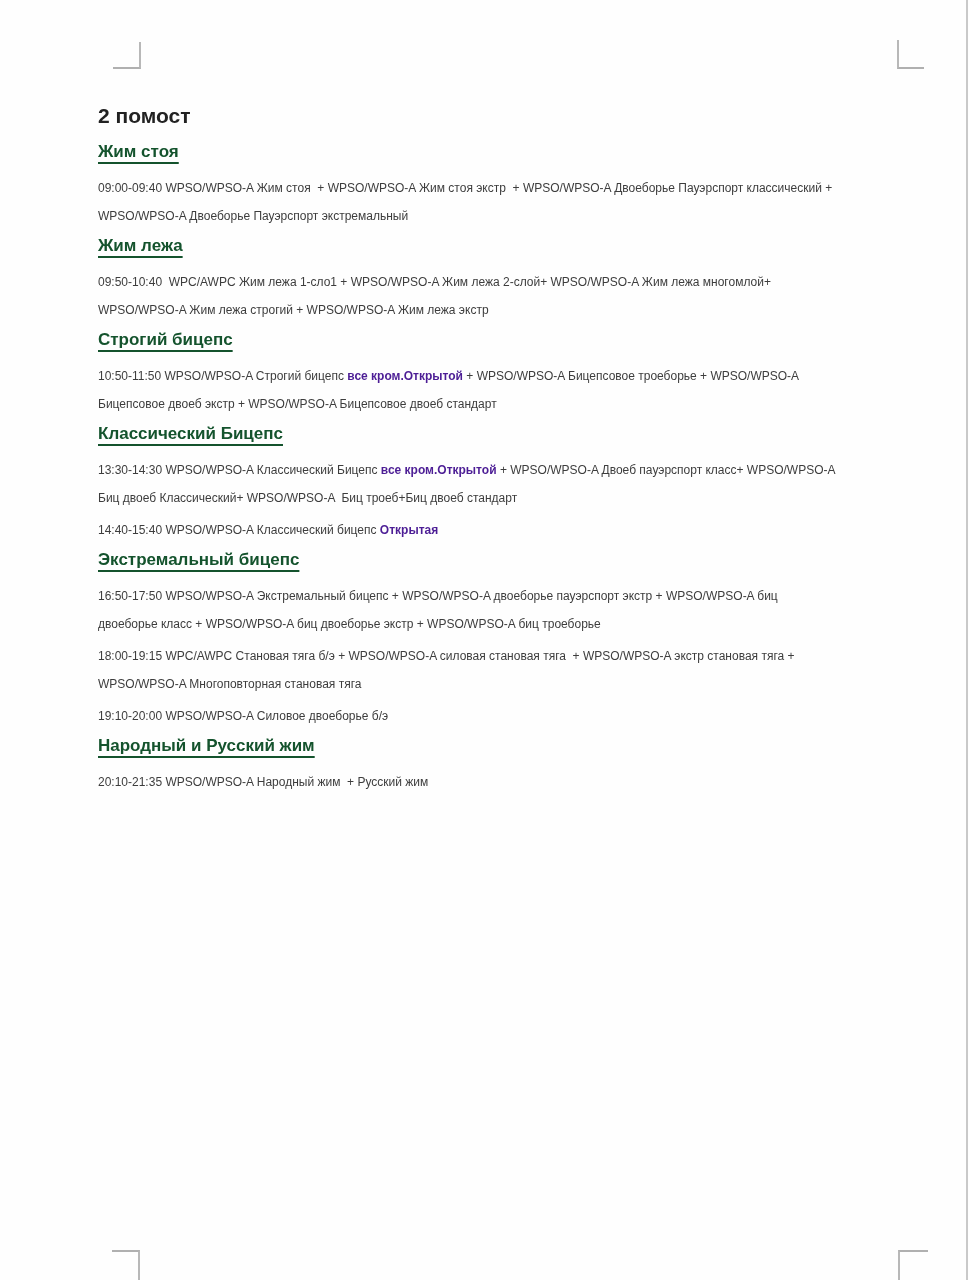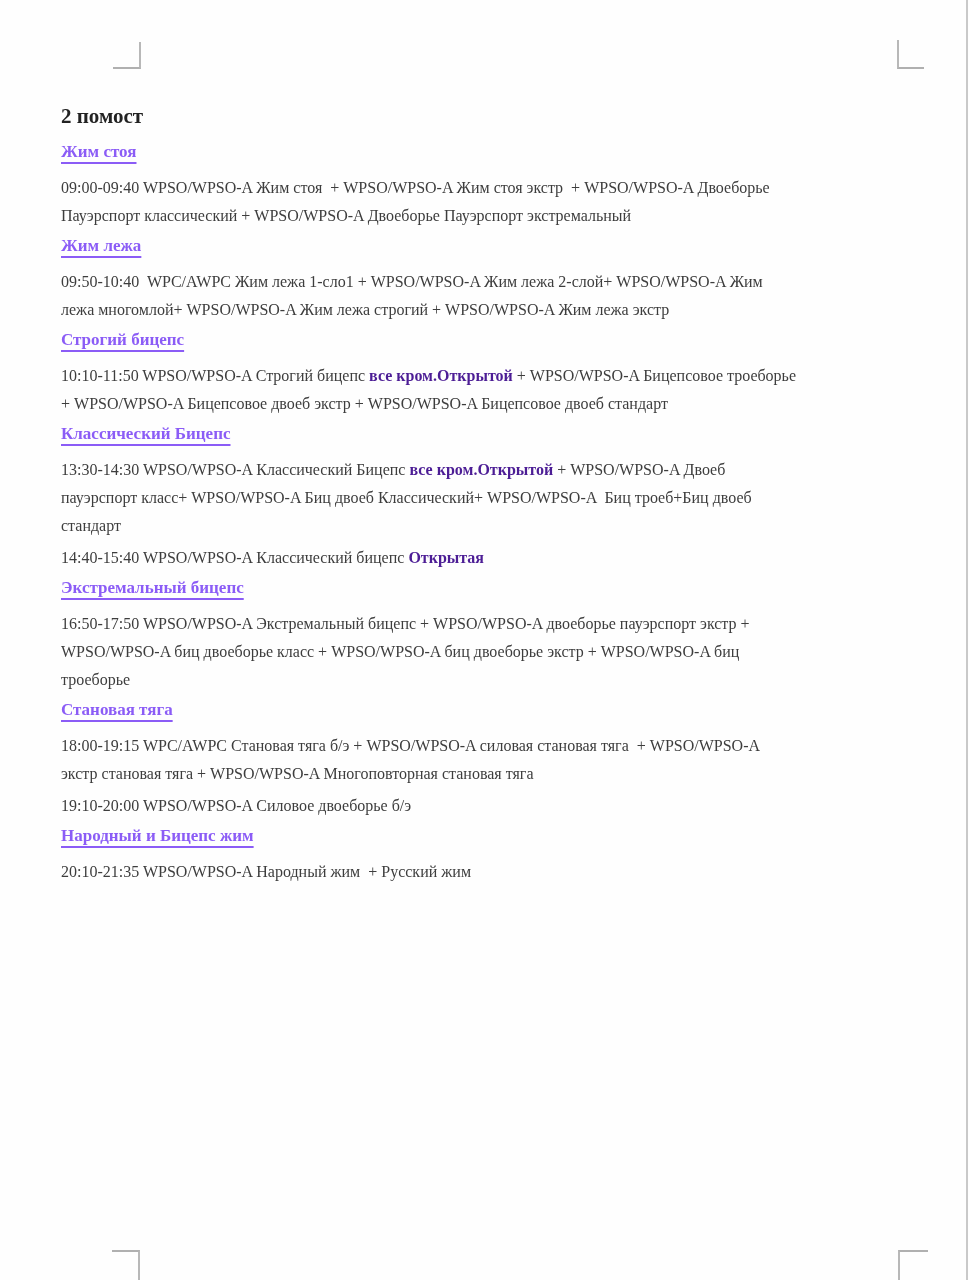--- a/index.html
+++ b/index.html
@@ -9,44 +9,43 @@
   body {
     width: 969px;
     height: 1280px;
     position: relative;
     overflow: hidden;
     background: #fefefe;
     font-family: "Liberation Sans", "DejaVu Sans", sans-serif;
   }
   .page {
     position: relative;
-    padding: 102px 0 0 61px;
+    padding: 102px 0 0 98px;
     width: 756px;
     box-sizing: content-box;
-    font-family: Liberation Serif, serif;
   }
   .doc-title {
     font-size: 21px;
     line-height: 28px;
     font-weight: 600;
     color: #222222;
     margin: 0 0 10px 0;
   }
   .sec-heading {
     font-size: 17px;
     line-height: 24px;
     font-weight: 700;
-    color: #8b5cf6;
+    color: #14532d;
     margin: 2px 0 10px 0;
     text-decoration: underline;
     text-decoration-thickness: 1.5px;
     text-underline-offset: 5px;
   }
   .entry {
-    font-size: 16px;
+    font-size: 12px;
     line-height: 28px;
     color: #3d3d3d;
     margin: 0 18px 4px 0;
     white-space: pre-wrap;
   }
   .seg.bold {
     font-weight: 700;
     color: #4c1d95;
   }
   
@@ -80,38 +79,37 @@
   <p class="entry"><span class="seg">09:00-09:40 WPSO/WPSO-A Жим стоя  + WPSO/WPSO-A Жим стоя экстр  + WPSO/WPSO-A Двоеборье Пауэрспорт классический + WPSO/WPSO-A Двоеборье Пауэрспорт экстремальный</span></p>
       </section>
 
   <section class="sec">
     <h2 class="sec-heading">Жим лежа</h2>
   <p class="entry"><span class="seg">09:50-10:40  WPC/AWPC Жим лежа 1-сло1 + WPSO/WPSO-A Жим лежа 2-слой+ WPSO/WPSO-A Жим лежа многомлой+ WPSO/WPSO-A Жим лежа строгий + WPSO/WPSO-A Жим лежа экстр</span></p>
       </section>
 
   <section class="sec">
     <h2 class="sec-heading">Строгий бицепс</h2>
-  <p class="entry"><span class="seg">10:10-11:50 WPSO/WPSO-A Строгий бицепс </span><span class="seg bold">все кром.Открытой</span><span class="seg"> + WPSO/WPSO-A Бицепсовое троеборье + WPSO/WPSO-A Бицепсовое двоеб экстр + WPSO/WPSO-A Бицепсовое двоеб стандарт</span></p>
+  <p class="entry"><span class="seg">10:50-11:50 WPSO/WPSO-A Строгий бицепс </span><span class="seg bold">все кром.Открытой</span><span class="seg"> + WPSO/WPSO-A Бицепсовое троеборье + WPSO/WPSO-A Бицепсовое двоеб экстр + WPSO/WPSO-A Бицепсовое двоеб стандарт</span></p>
       </section>
 
   <section class="sec">
     <h2 class="sec-heading">Классический Бицепс</h2>
   <p class="entry"><span class="seg">13:30-14:30 WPSO/WPSO-A Классический Бицепс </span><span class="seg bold">все кром.Открытой</span><span class="seg"> + WPSO/WPSO-A Двоеб пауэрспорт класс+ WPSO/WPSO-A Биц двоеб Классический+ WPSO/WPSO-A  Биц троеб+Биц двоеб стандарт</span></p>
         <p class="entry"><span class="seg">14:40-15:40 WPSO/WPSO-A Классический бицепс </span><span class="seg bold">Открытая</span></p>
       </section>
 
   <section class="sec">
     <h2 class="sec-heading">Экстремальный бицепс</h2>
   <p class="entry"><span class="seg">16:50-17:50 WPSO/WPSO-A Экстремальный бицепс + WPSO/WPSO-A двоеборье пауэрспорт экстр + WPSO/WPSO-A биц двоеборье класс + WPSO/WPSO-A биц двоеборье экстр + WPSO/WPSO-A биц троеборье</span></p>
       </section>
 
   <section class="sec">
-    <h2 class="sec-heading">Становая тяга</h2>
   <p class="entry"><span class="seg">18:00-19:15 WPC/AWPC Становая тяга б/э + WPSO/WPSO-A силовая становая тяга  + WPSO/WPSO-A экстр становая тяга + WPSO/WPSO-A Многоповторная становая тяга</span></p>
         <p class="entry"><span class="seg">19:10-20:00 WPSO/WPSO-A Силовое двоеборье б/э</span></p>
       </section>
 
   <section class="sec">
-    <h2 class="sec-heading">Народный и Бицепс жим</h2>
+    <h2 class="sec-heading">Народный и Русский жим</h2>
   <p class="entry"><span class="seg">20:10-21:35 WPSO/WPSO-A Народный жим  + Русский жим</span></p>
       </section>
 </div>
 </div>
 
 </body></html>

